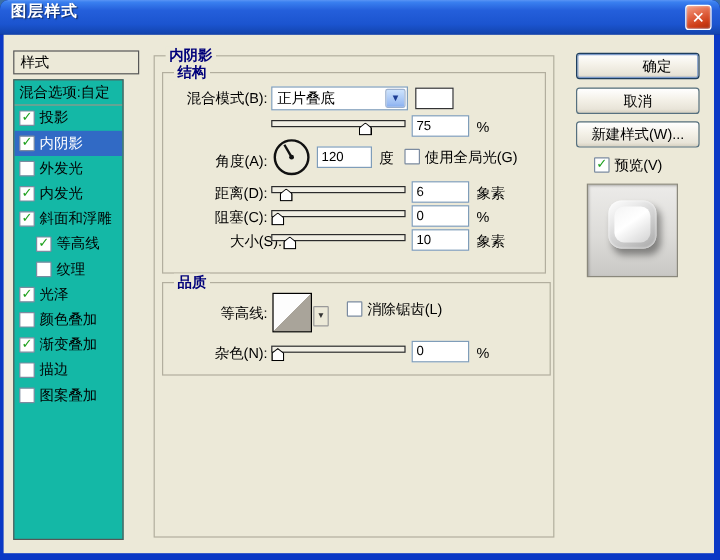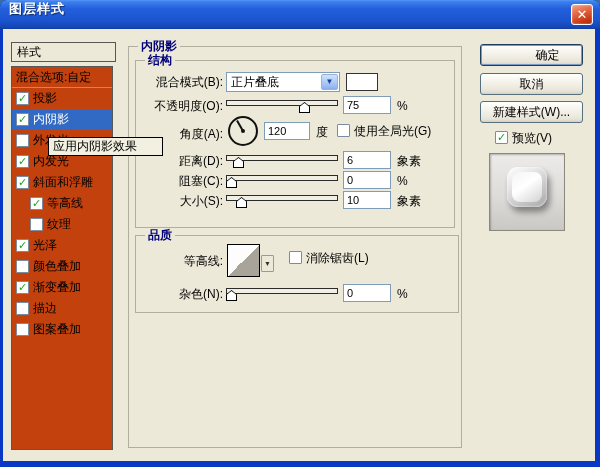--- a/index.html
+++ b/index.html
@@ -35,22 +35,22 @@
     background:#ece9d8;
   }
 
   
   .styles-header {
     position:absolute; left:8px; top:13px; width:105px; height:20px;
     border:1px solid #575757; background:#ece9d8;
     font-size:12px; line-height:18px; padding-left:5px; color:#000;
   }
   .style-list {
-    position:absolute; left:8px; top:37px; width:102px; height:384px;
-    border:1px solid #575757; background:#c2410c; overflow:hidden;
+    position:absolute; left:8px; top:37px; width:92px; height:384px;
+    border:1px solid #575757; background:#14b8a6; overflow:hidden;
   }
   .sb-row {
     position:relative; height:21px; display:flex; align-items:center;
     padding-left:4px; font-size:12px; color:#000; cursor:pointer; white-space:nowrap;
   }
   .sb-row.blending { border-bottom:1px solid #9a9788; }
   .sb-row.selected { background:#316ac5; color:#fff; }
   .sb-row.indent { padding-left:18px; }
   .cb {
     width:13px; height:13px; background:#fff; border:1px solid #7b8ba0;
@@ -240,38 +240,36 @@
         <div class="sb-row">
         <span class="cb"><span class="mark">✓</span></span>
         <span class="lbl">描边</span>
       </div>
         <div class="sb-row">
         <span class="cb"><span class="mark">✓</span></span>
         <span class="lbl">图案叠加</span>
       </div>
       </div>
 
-    <div class="tooltip">应用内阴影效果</div>
 
     <div class="fieldset outer-box">
       <span class="legend">内阴影</span>
     </div>
 
     <div class="fieldset struct-box">
       <span class="legend">结构</span>
     </div>
 
     <span class="row-label" style="left:134px;top:43px;">混合模式(B):</span>
     <div class="dropdown">
       <span class="dd-text">正片叠底</span>
       <span class="dd-arrow">▼</span>
     </div>
     <div class="swatch"></div>
 
-    <span class="row-label" style="left:134px;top:67px;">不透明度(O):</span>
     <div class="ps-slider" style="left:223px;top:69px;">
       <span class="track"></span>
       <span class="thumb" style="left: 73px;"></span>
     </div>
     <input class="num-input" style="left: 340px; top: 67px;" value="75">
     <span class="unit" style="left:394px;top:67px;">%</span>
 
     <span class="row-label" style="left:134px;top:95px;">角度(A):</span>
     <div class="dial">
       <span class="needle" style="transform: rotate(-120deg);"></span>
@@ -291,21 +289,21 @@
     <span class="unit" style="left:394px;top:122px;">象素</span>
 
     <span class="row-label" style="left:134px;top:142px;">阻塞(C):</span>
     <div class="ps-slider" style="left:223px;top:144px;">
       <span class="track"></span>
       <span class="thumb" style="left: 0px;"></span>
     </div>
     <input class="num-input" style="left: 340px; top: 142px;" value="0">
     <span class="unit" style="left:394px;top:142px;">%</span>
 
-    <span class="row-label" style="left:134px;top:162px;">大小(S):</span>
+    <span class="row-label" style="left:146px;top:162px;">大小(S):</span>
     <div class="ps-slider" style="left:223px;top:164px;">
       <span class="track"></span>
       <span class="thumb" style="left: 10px;"></span>
     </div>
     <input class="num-input" style="left: 340px; top: 162px;" value="10">
     <span class="unit" style="left:394px;top:162px;">象素</span>
 
     <div class="fieldset qual-box">
       <span class="legend">品质</span>
     </div>

